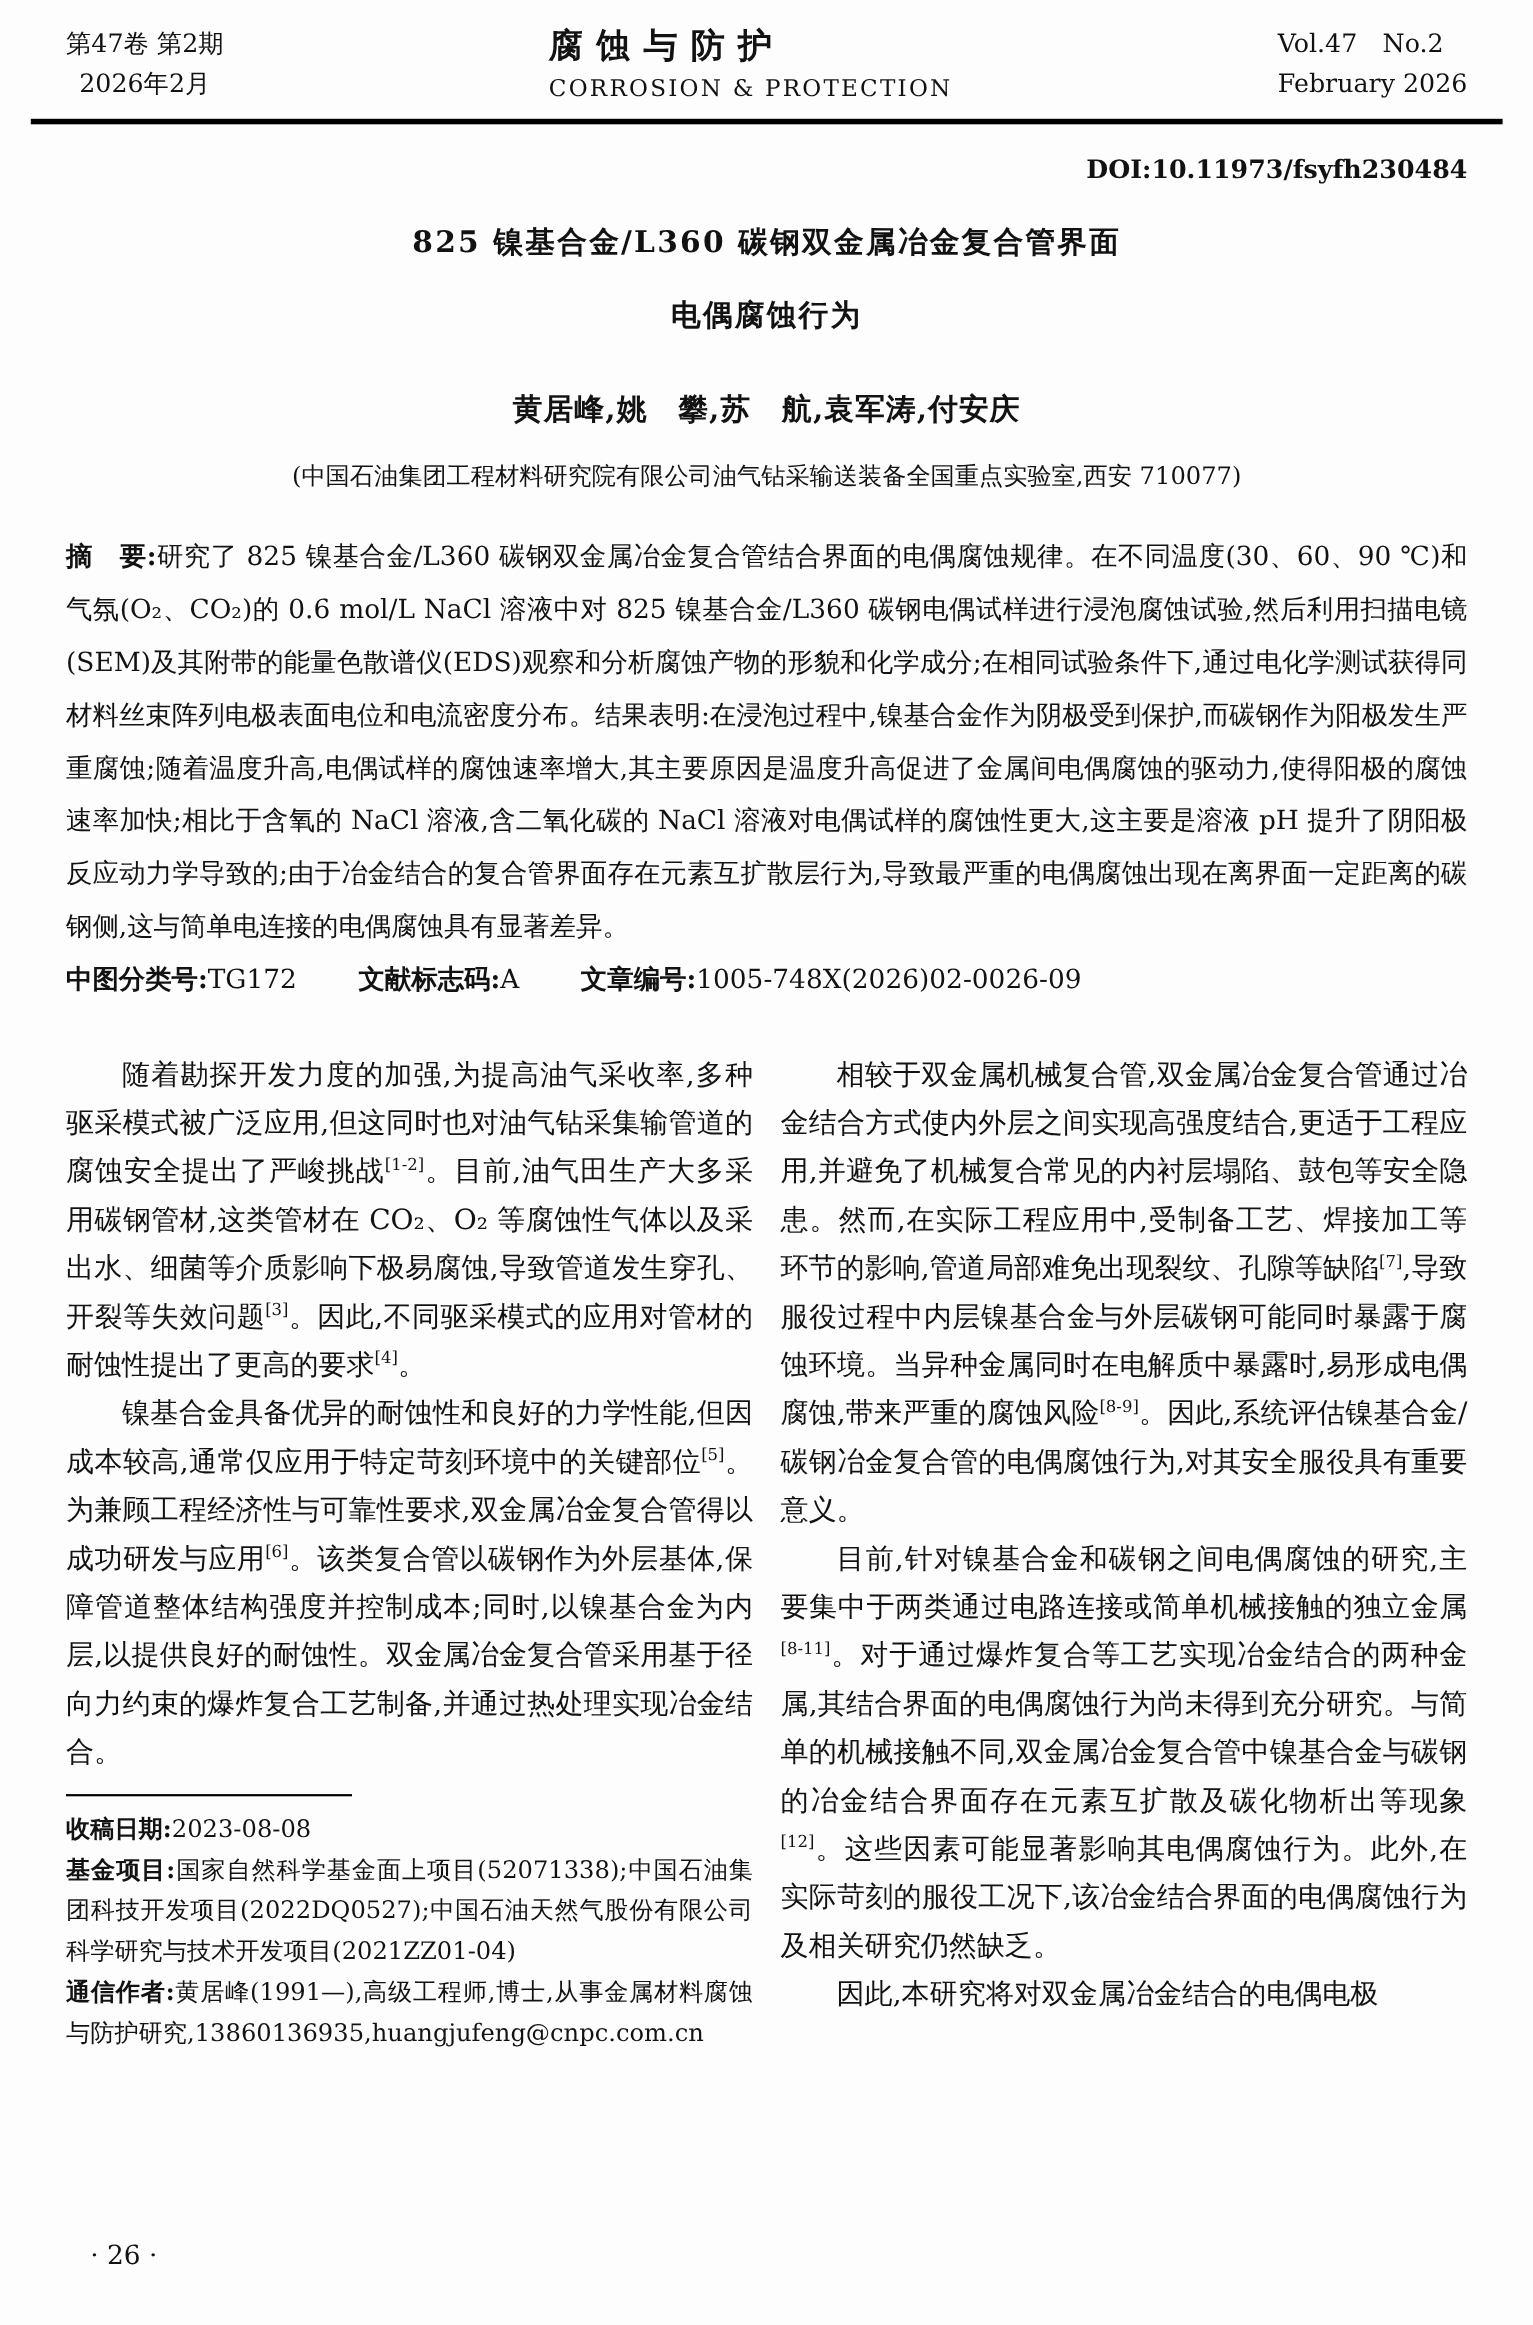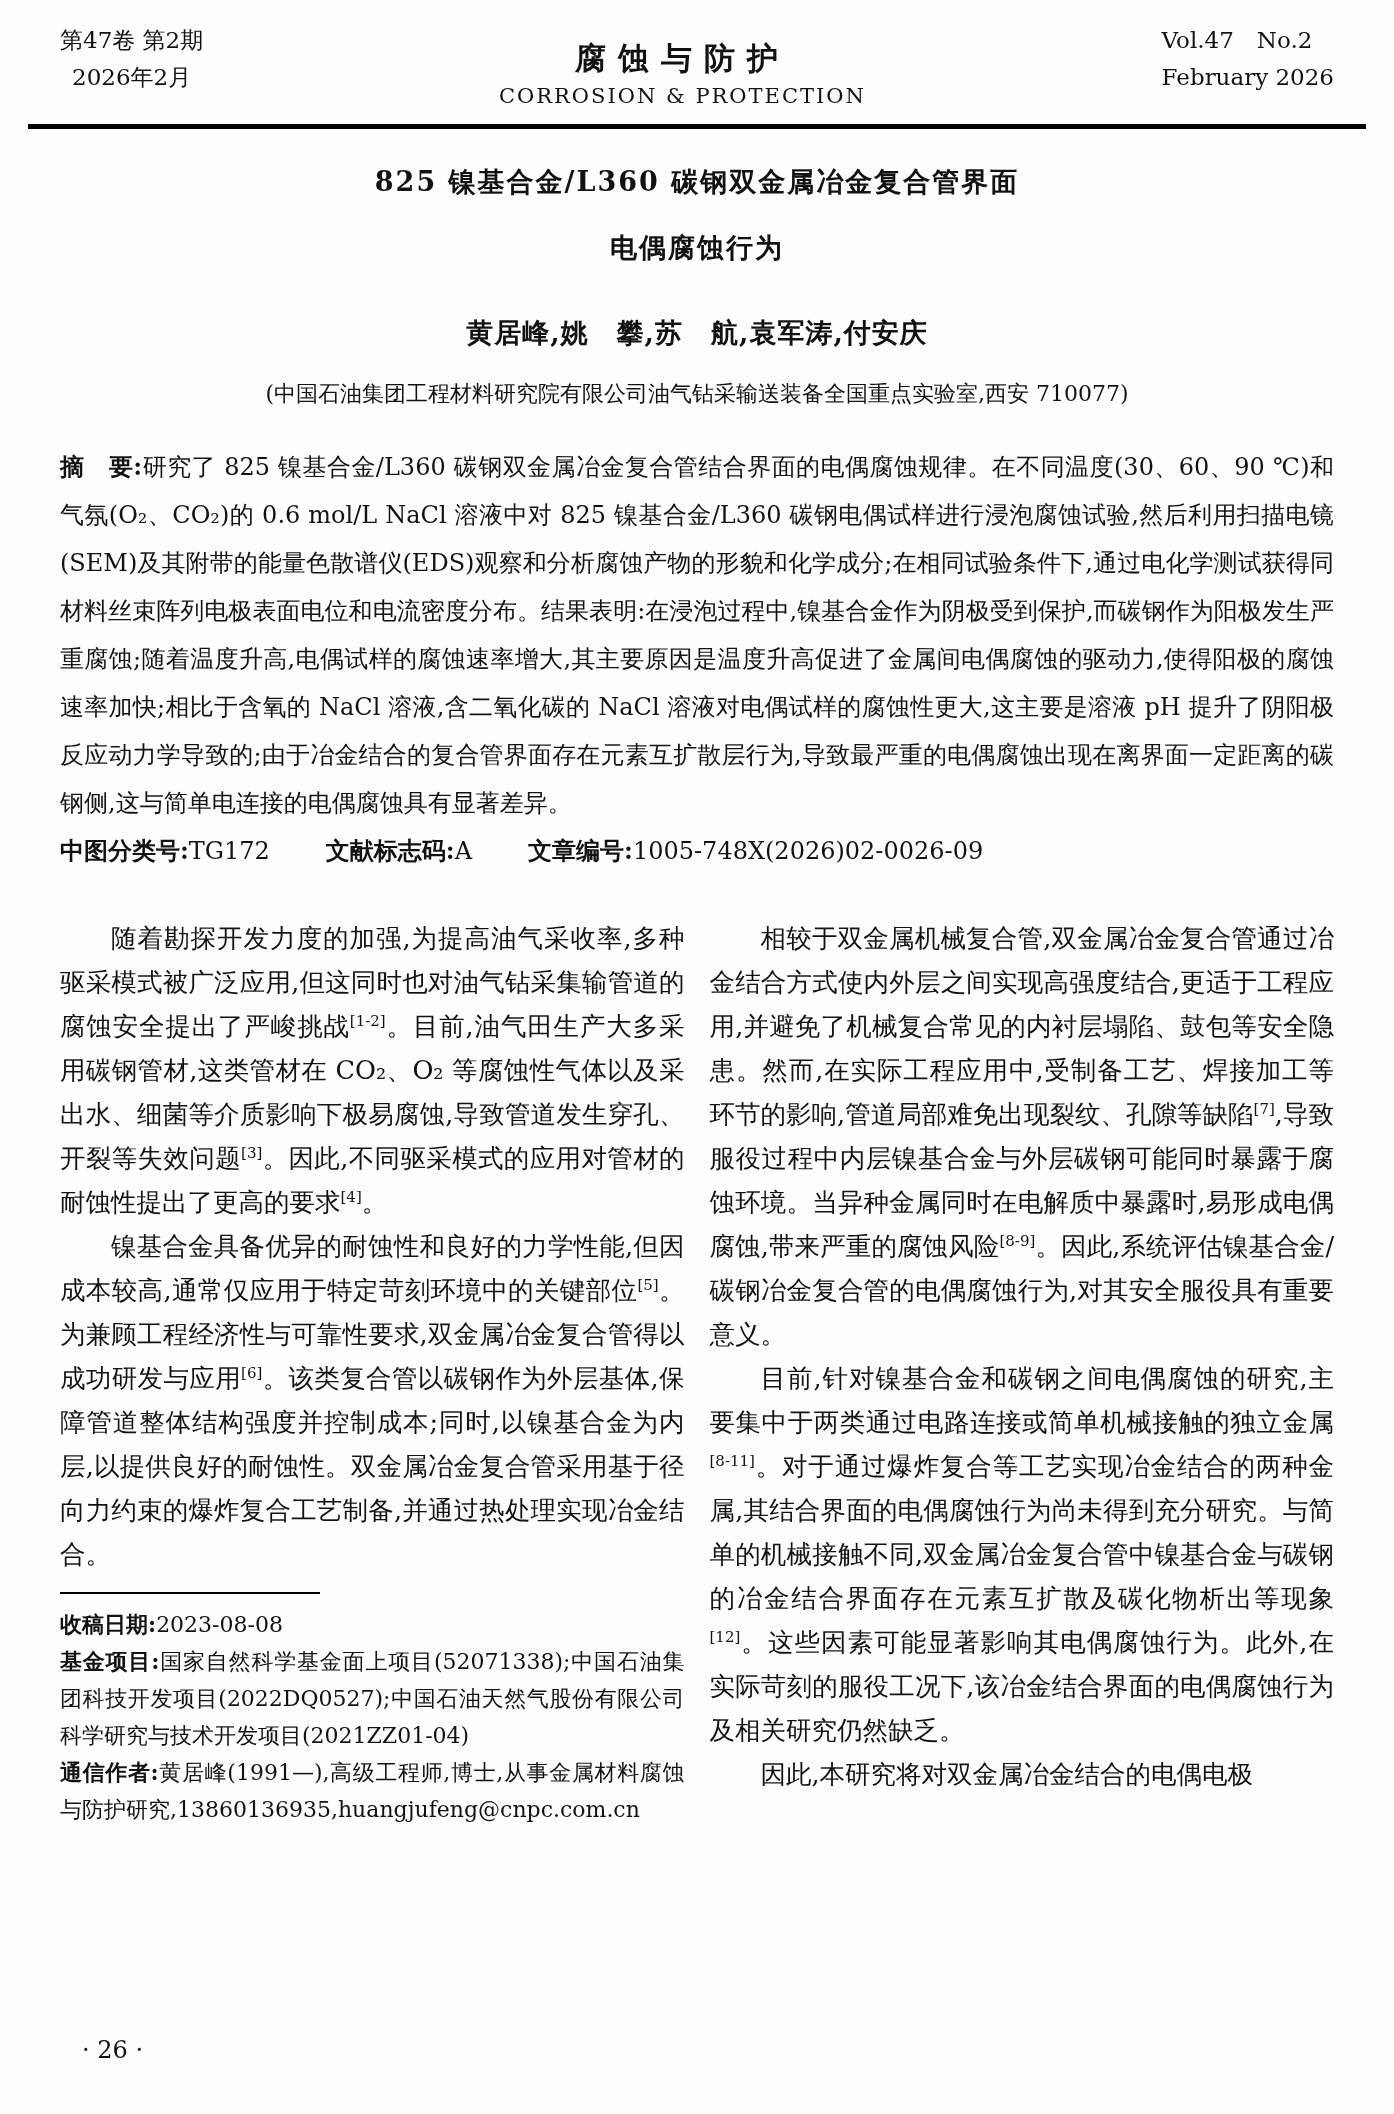--- a/index.html
+++ b/index.html
@@ -6,21 +6,21 @@
   .page{
     width:1394px;height:2114px;box-sizing:border-box;position:relative;
     background:#fdfdfd;color:#121212;
     font-family:"DejaVu Serif","Liberation Serif",serif;
     padding:22px 60px 0 60px;overflow:hidden;
   }
   
   .jheader{display:flex;justify-content:space-between;align-items:flex-start;}
   .jh-left{font-size:23px;line-height:37px;}
   .jh-left .l2{padding-left:12px;}
-  .jh-center{text-align:center;margin-top:16px;}
+  .jh-center{text-align:left;}
   .jh-name-cn{font-size:31px;font-weight:bold;letter-spacing:12px;line-height:40px;}
   .jh-name-en{font-size:21px;letter-spacing:2px;line-height:36px;}
   .jh-right{font-size:23px;line-height:37px;text-align:left;}
   .rule{height:5px;background:#000;margin:10px -32px 0 -32px;}
   
   .doi{margin-top:28px;text-align:right;font-size:23px;font-weight:bold;}
   .title{margin-top:20px;text-align:center;font-size:27px;font-weight:bold;line-height:66px;letter-spacing:2px;}
   .authors{margin-top:34px;text-align:center;font-size:27px;font-weight:bold;letter-spacing:1px;}
   .affiliation{margin-top:28px;text-align:center;font-size:22px;}
   
@@ -55,20 +55,21 @@
       <div class="jh-name-cn">腐蚀与防护</div>
       <div class="jh-name-en">CORROSION &amp; PROTECTION</div>
     </div>
     <div class="jh-right">
       <div>Vol.47　No.2</div>
       <div>February 2026</div>
     </div>
   </div>
   <div class="rule"></div>
 
+  <div class="doi">DOI:10.11973/fsyfh230484</div>
 
   <div class="title">
     <div>825 镍基合金/L360 碳钢双金属冶金复合管界面</div>
     <div>电偶腐蚀行为</div>
   </div>
 
   <div class="authors">黄居峰,姚　攀,苏　航,袁军涛,付安庆</div>
   <div class="affiliation">(中国石油集团工程材料研究院有限公司油气钻采输送装备全国重点实验室,西安 710077)</div>
 
   <div class="abstract">

